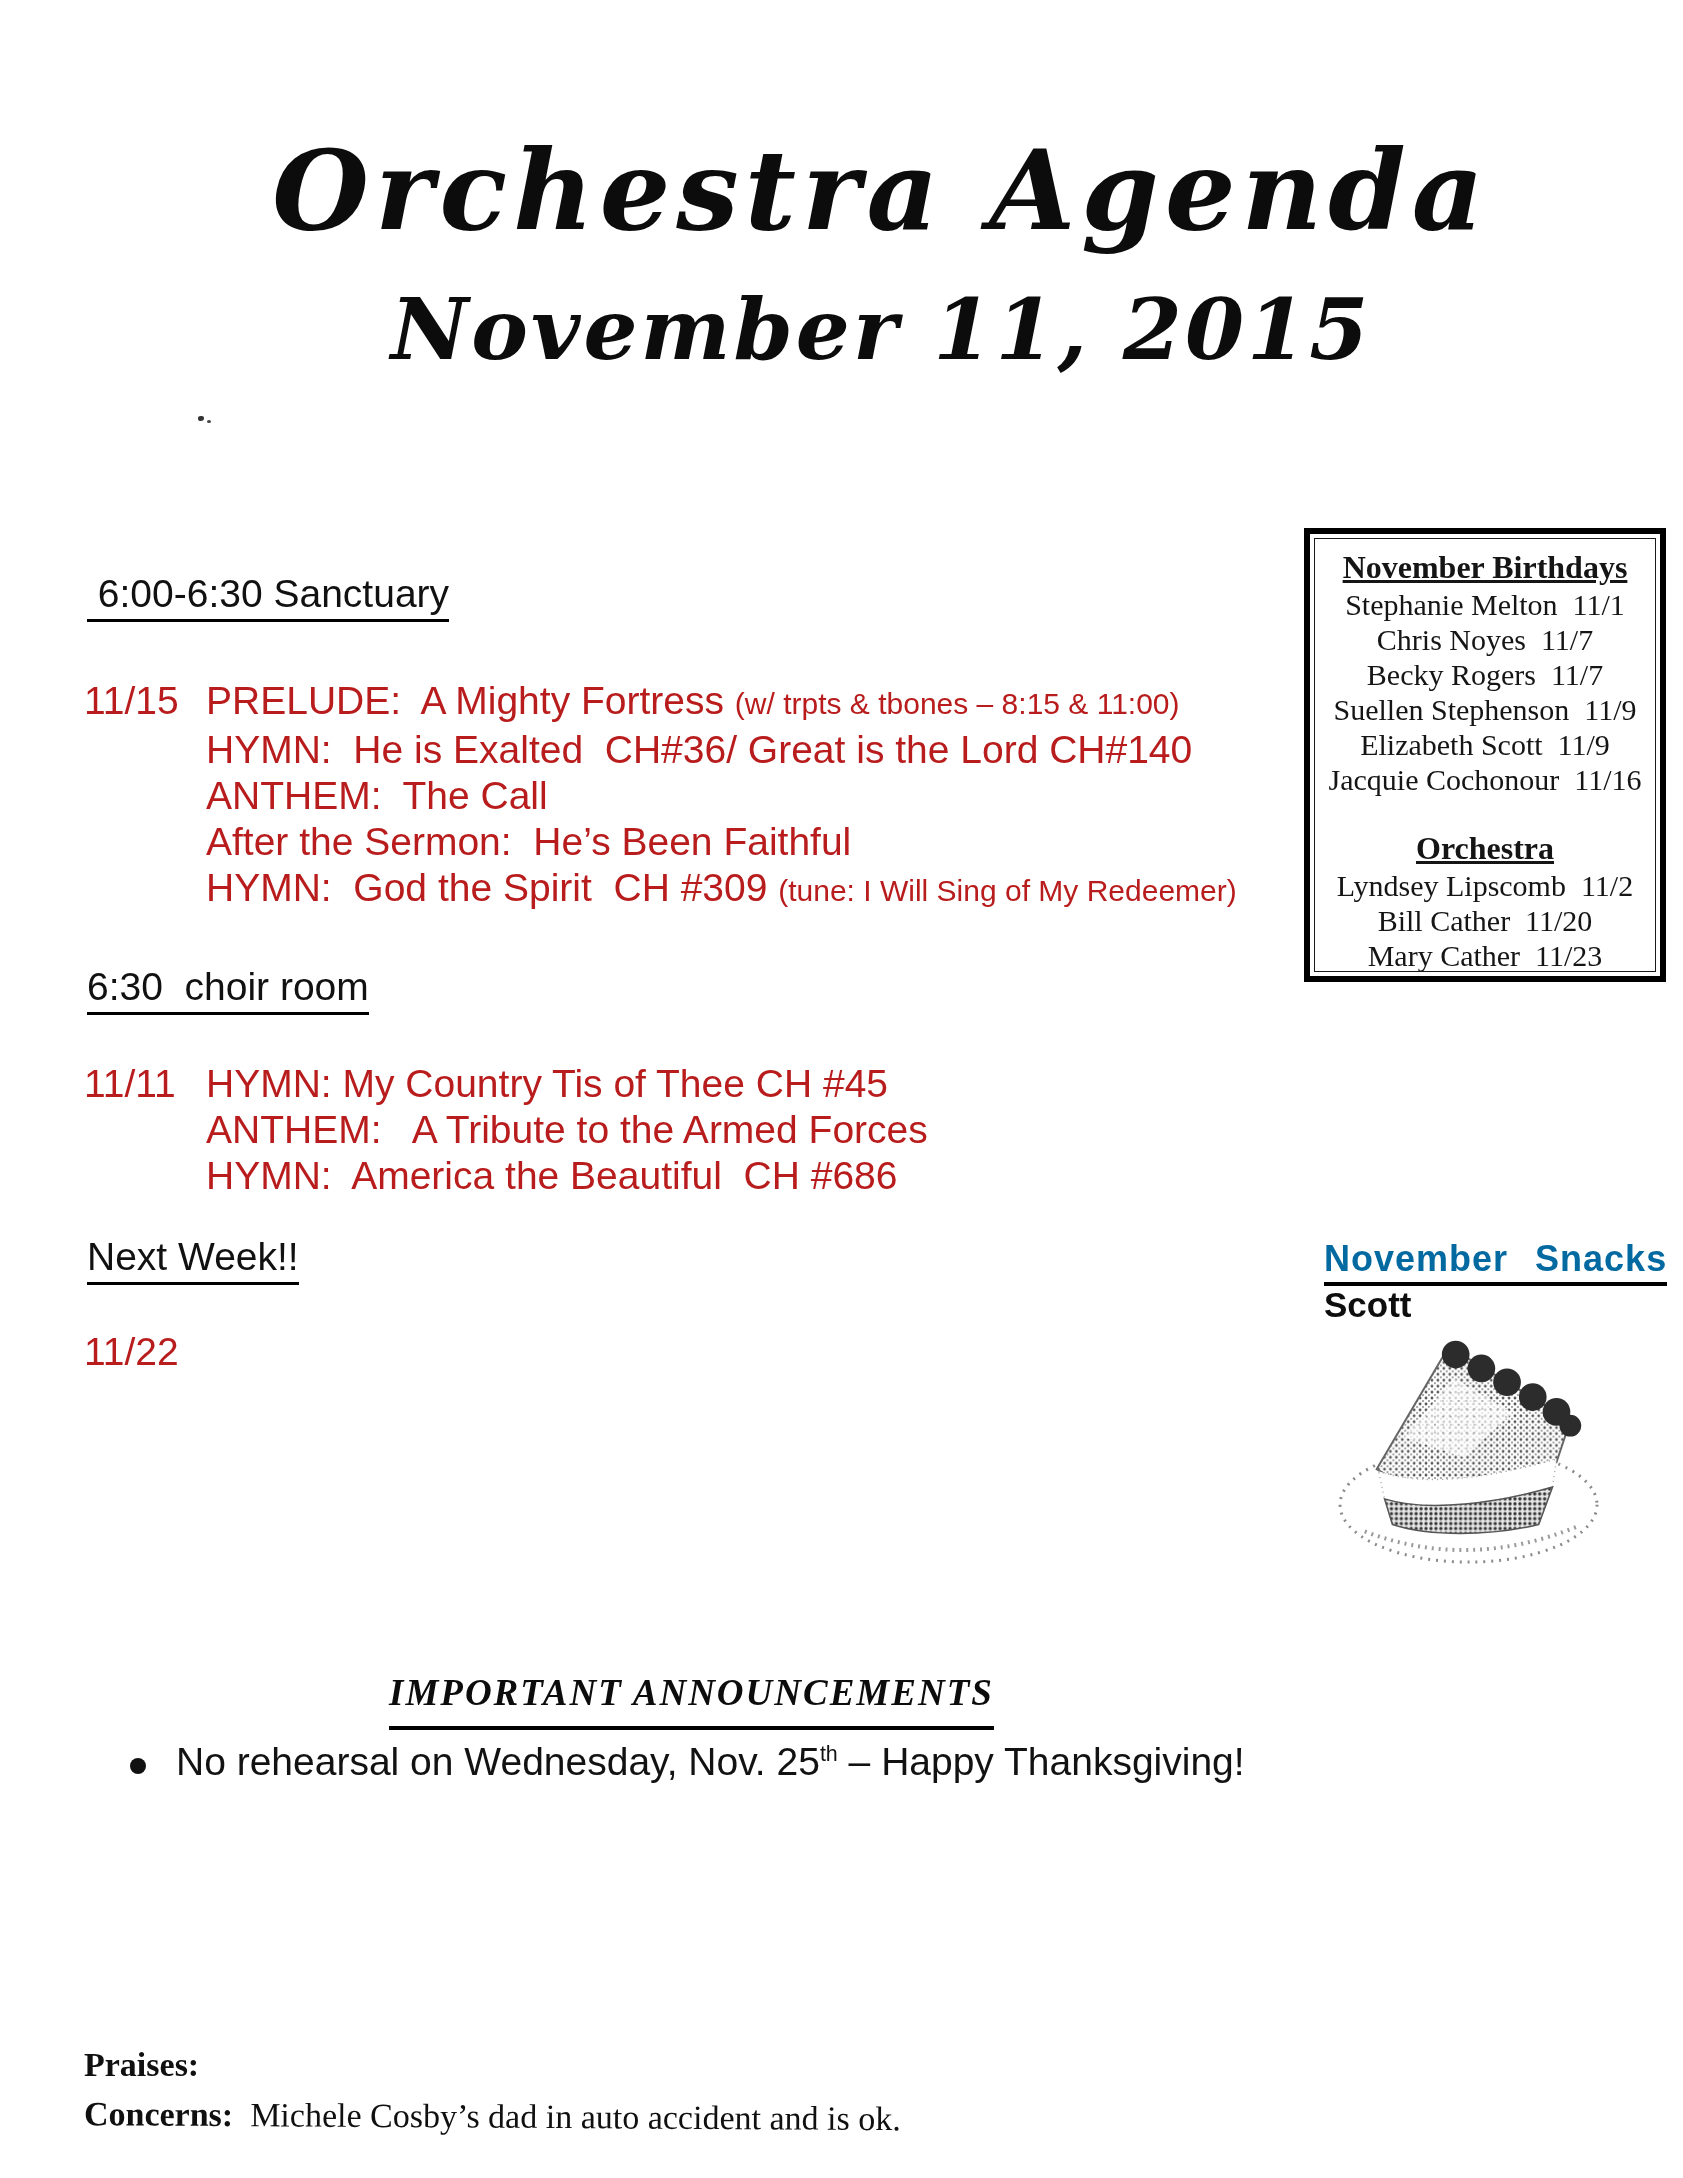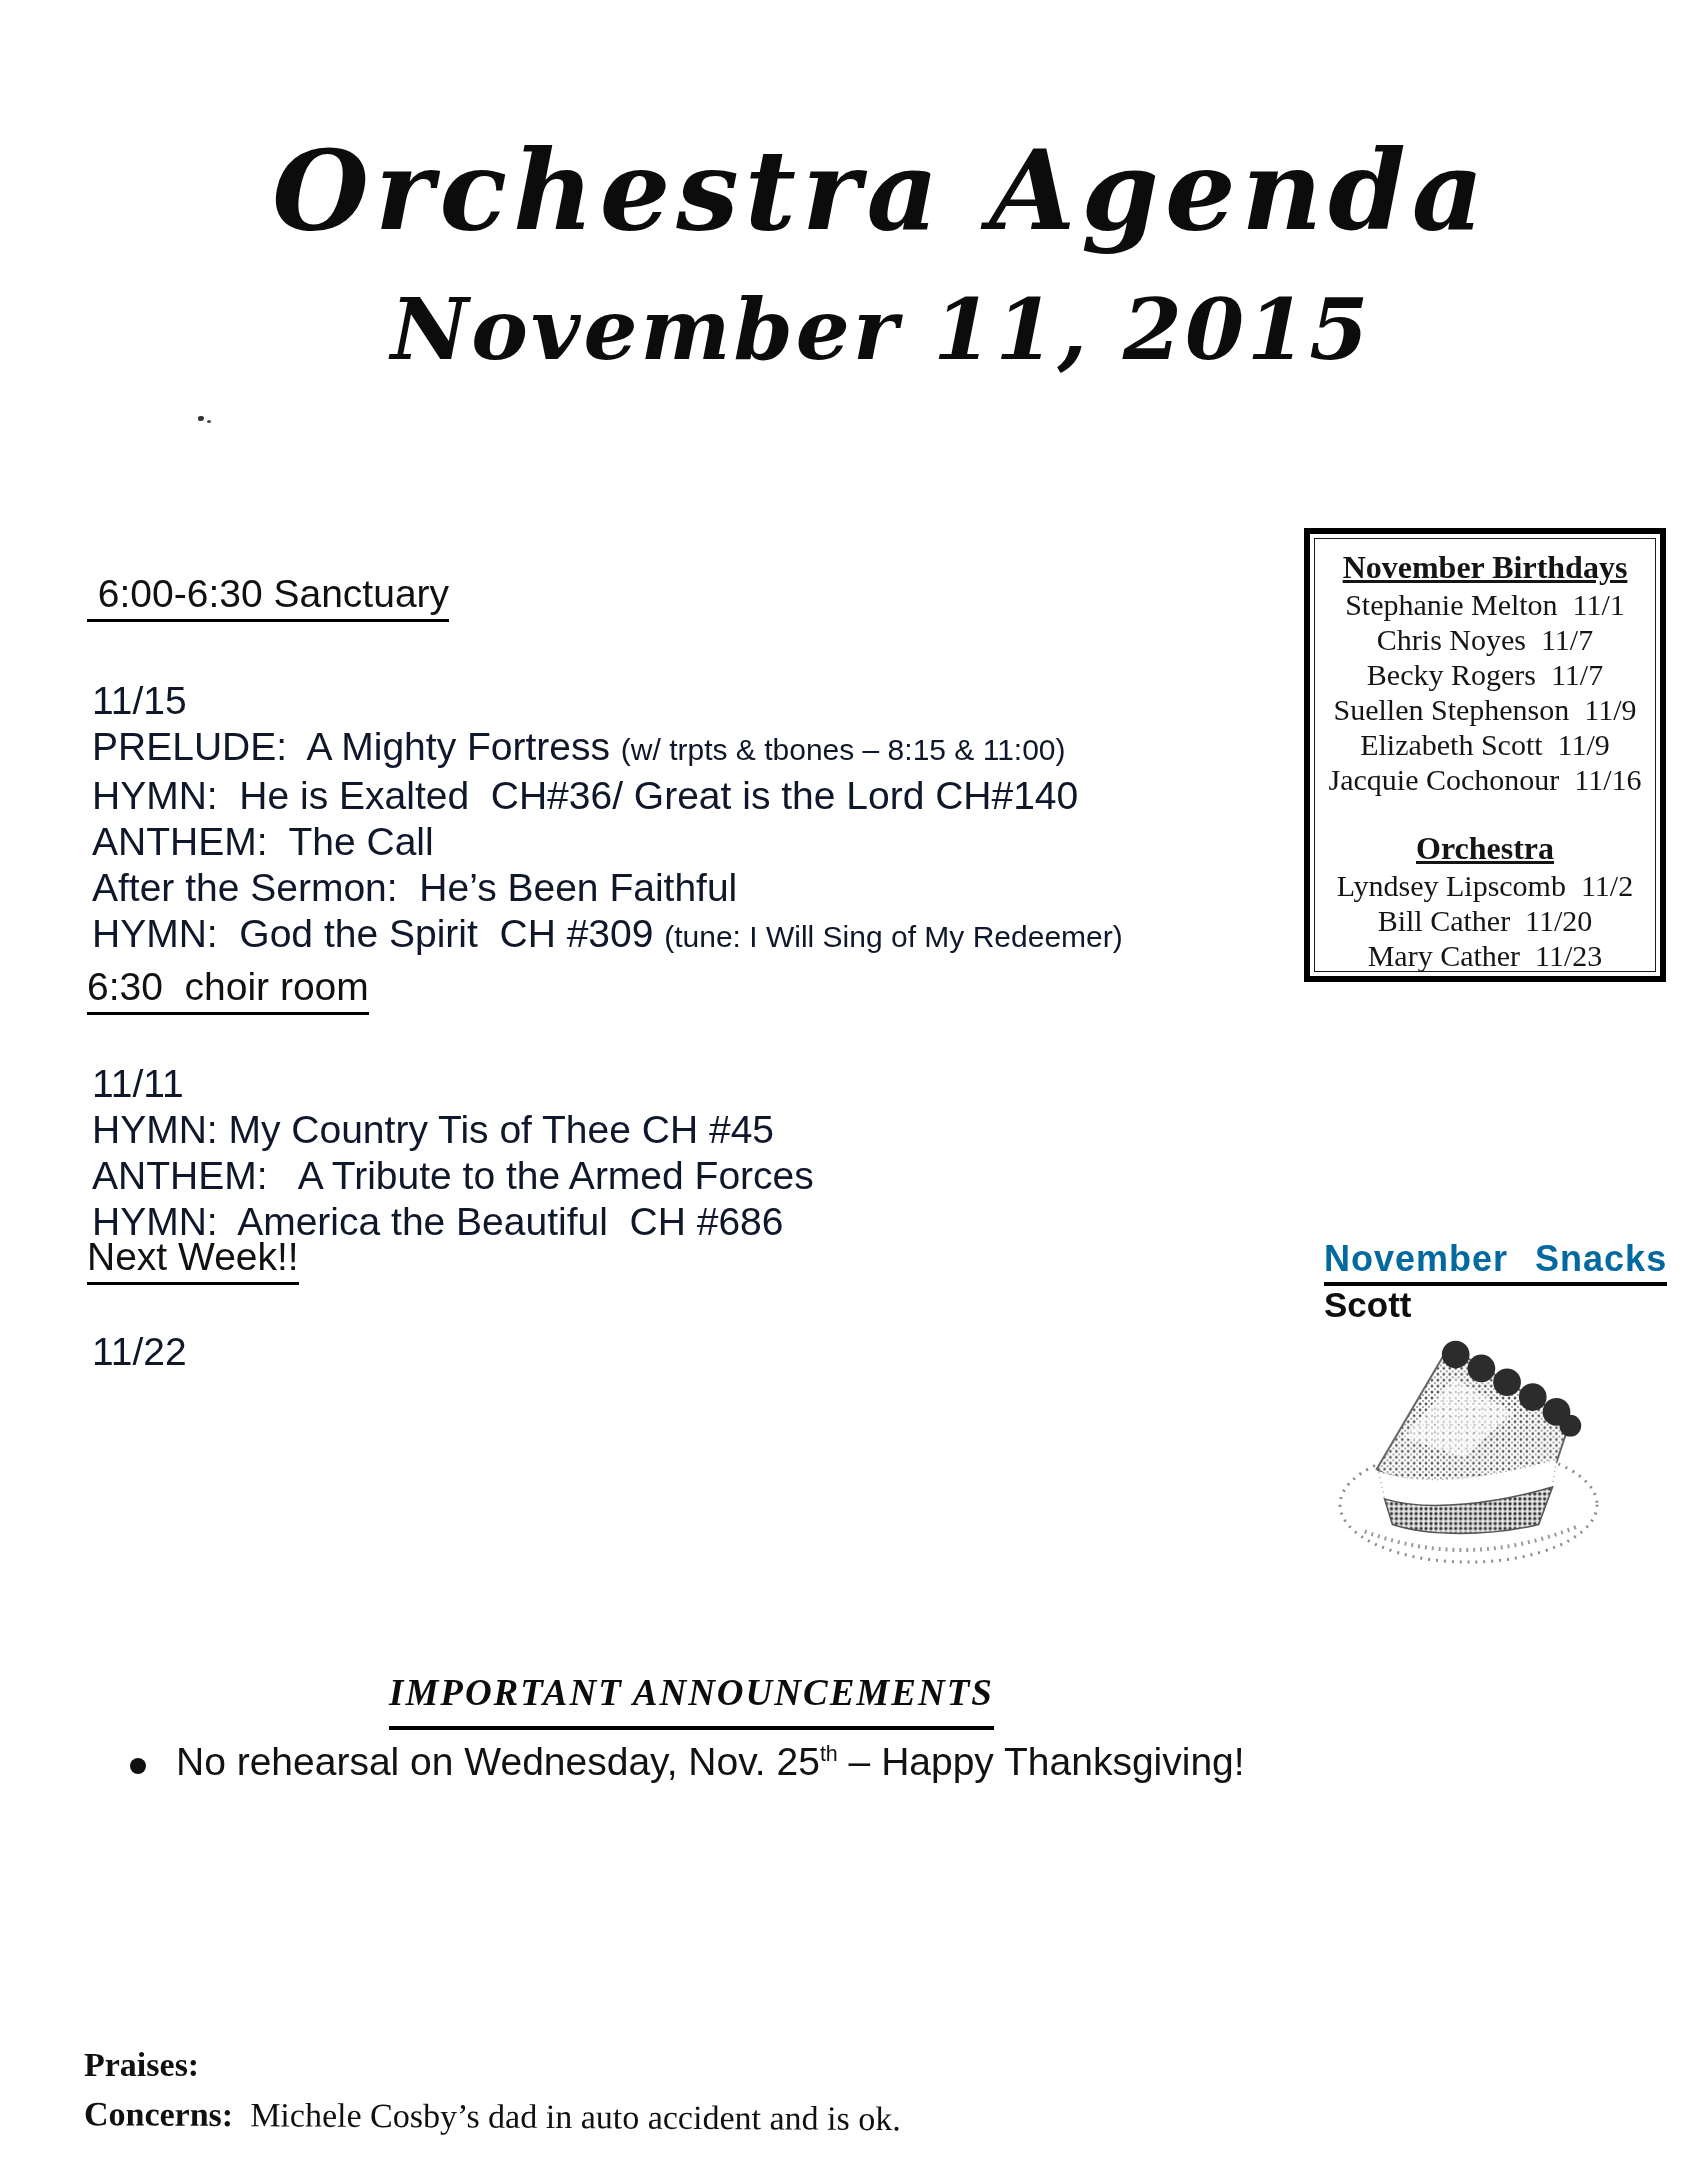--- a/index.html
+++ b/index.html
@@ -68,26 +68,25 @@
     padding-bottom: 3px;
     white-space: pre-wrap;
   }
   .hdr-sanctuary { top: 572px; }
   .hdr-choir     { top: 965px; }
   .hdr-nextweek  { top: 1235px; }
 
   
   .block {
     position: absolute;
-    left: 92px;
+    left: 84px;
     display: flex;
     font-size: 39px;
     line-height: 46px;
-    color: #0f172a;
-    flex-direction: column;
+    color: #b91c1c;
   }
   .block .date { width: 122px; flex: none; }
   .line { white-space: pre-wrap; }
   .small { font-size: 30px; }
   .blk-1115 { top: 678px; }
   .blk-1111 { top: 1061px; }
   .blk-1122 { top: 1329px; }
   .blk-1129 { top: 1503px; }
 
   

